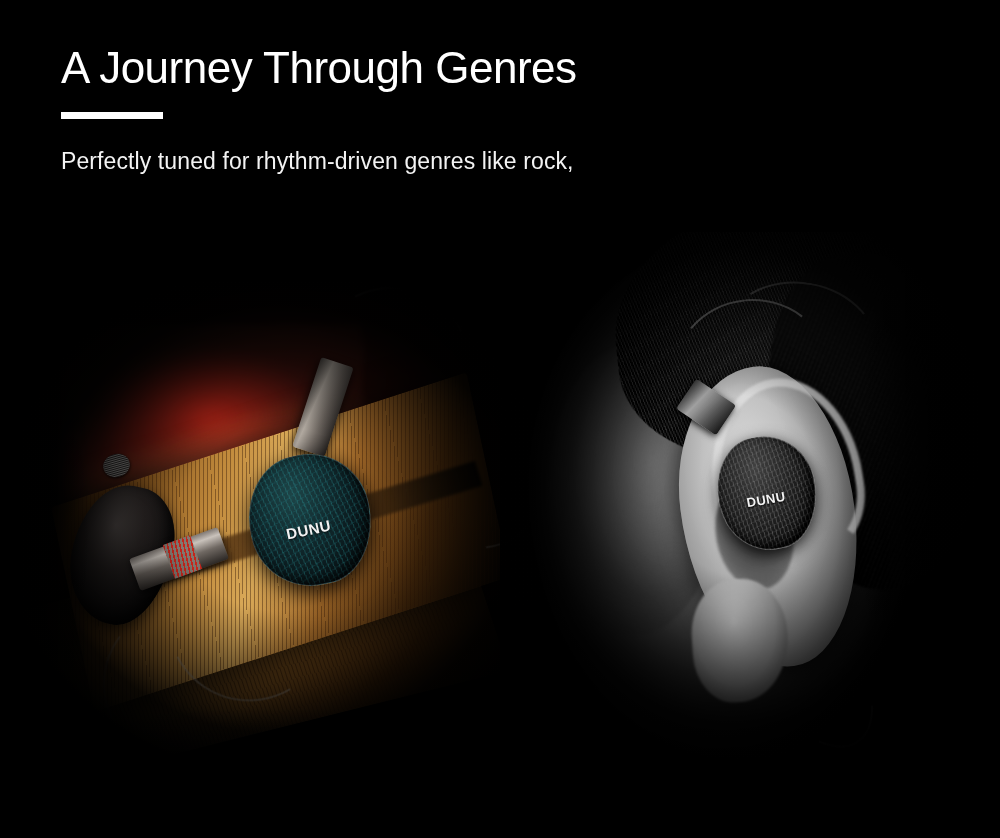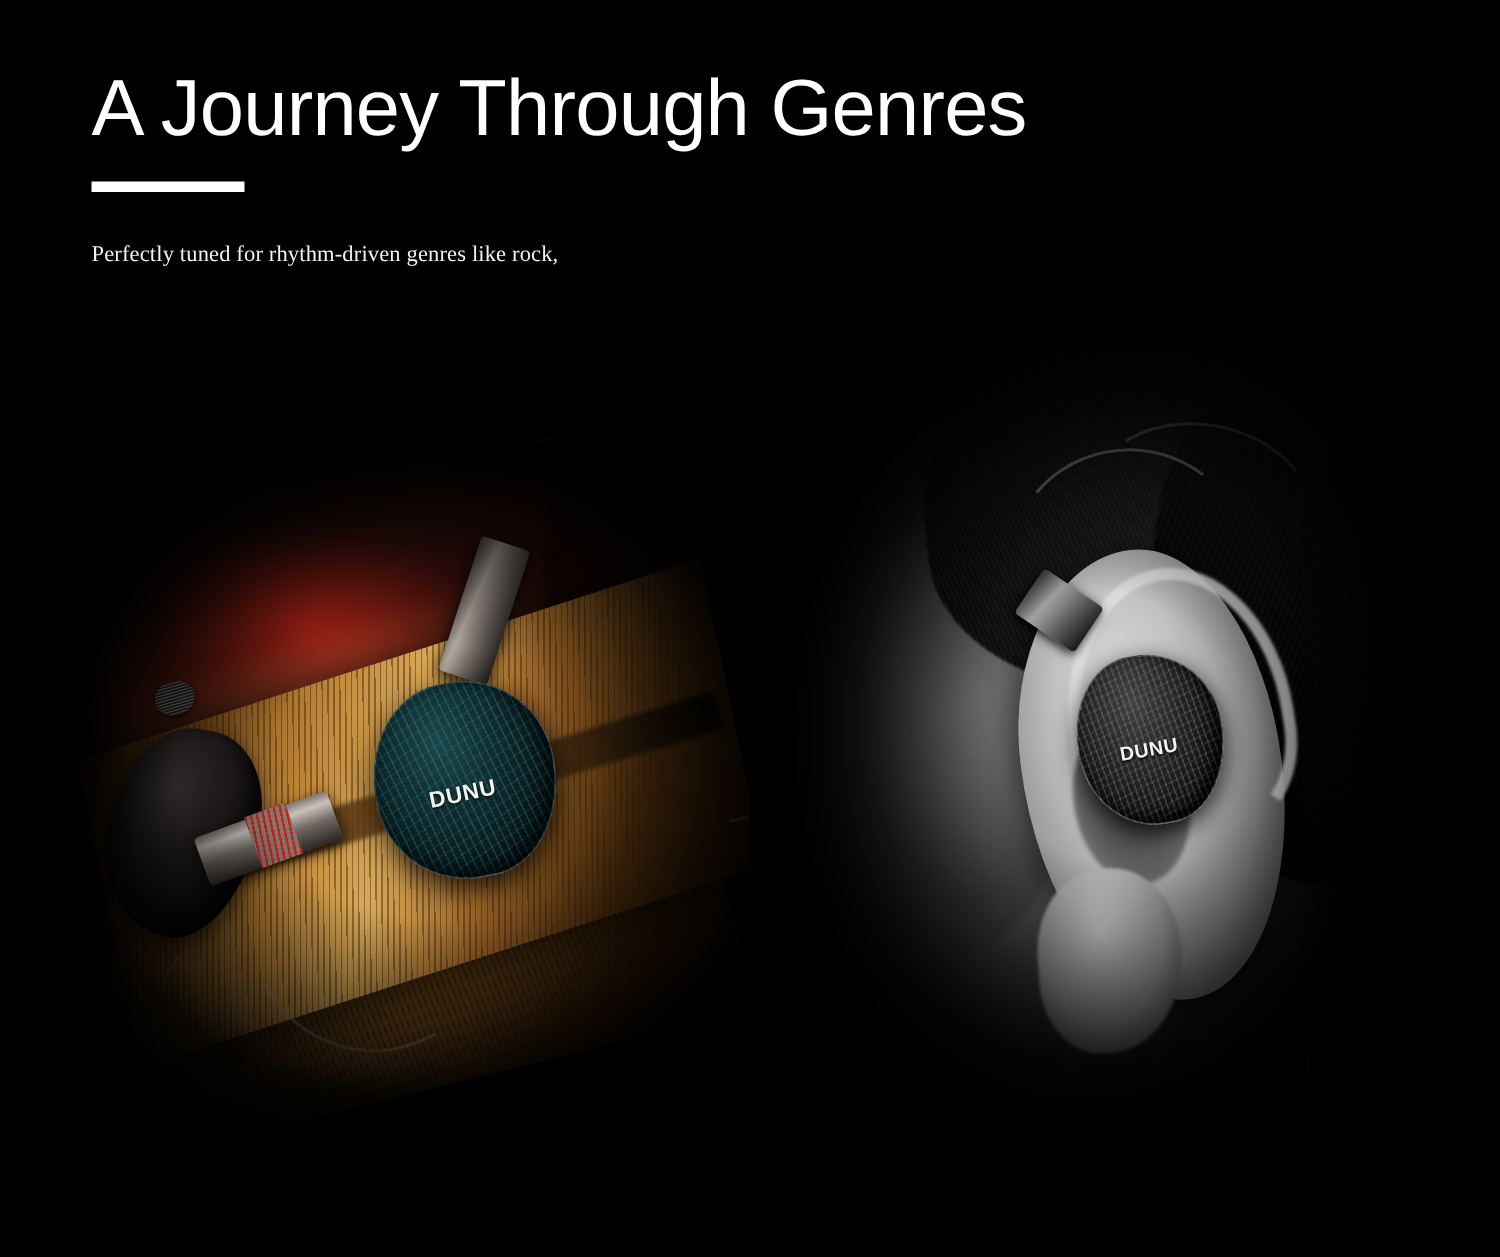--- a/index.html
+++ b/index.html
@@ -22,38 +22,38 @@
   
   .text-block {
     position: absolute;
     left: 61px;
     top: 46px;
     z-index: 40;
     width: 860px;
   }
   .page-title {
     font-family: "Liberation Sans", sans-serif;
-    font-size: 53px;
+    font-size: 44px;
     font-weight: 300;
     letter-spacing: -0.5px;
     color: #ffffff;
     line-height: 1.0;
     margin: 0;
     white-space: nowrap;
   }
   .title-rule {
     width: 102px;
     height: 7px;
     background: #ffffff;
     margin-top: 22px;
   }
   .subtitle {
     margin-top: 22px;
-    font-family: Liberation Serif, serif;
-    font-size: 15px;
+    font-family: Liberation Sans, sans-serif;
+    font-size: 23px;
     font-weight: 300;
     color: #f3f3f3;
     line-height: 41px;
     letter-spacing: 0.1px;
   }
   .subtitle-line { display: block; }
 
   
   .photo-stage {
     position: absolute;

